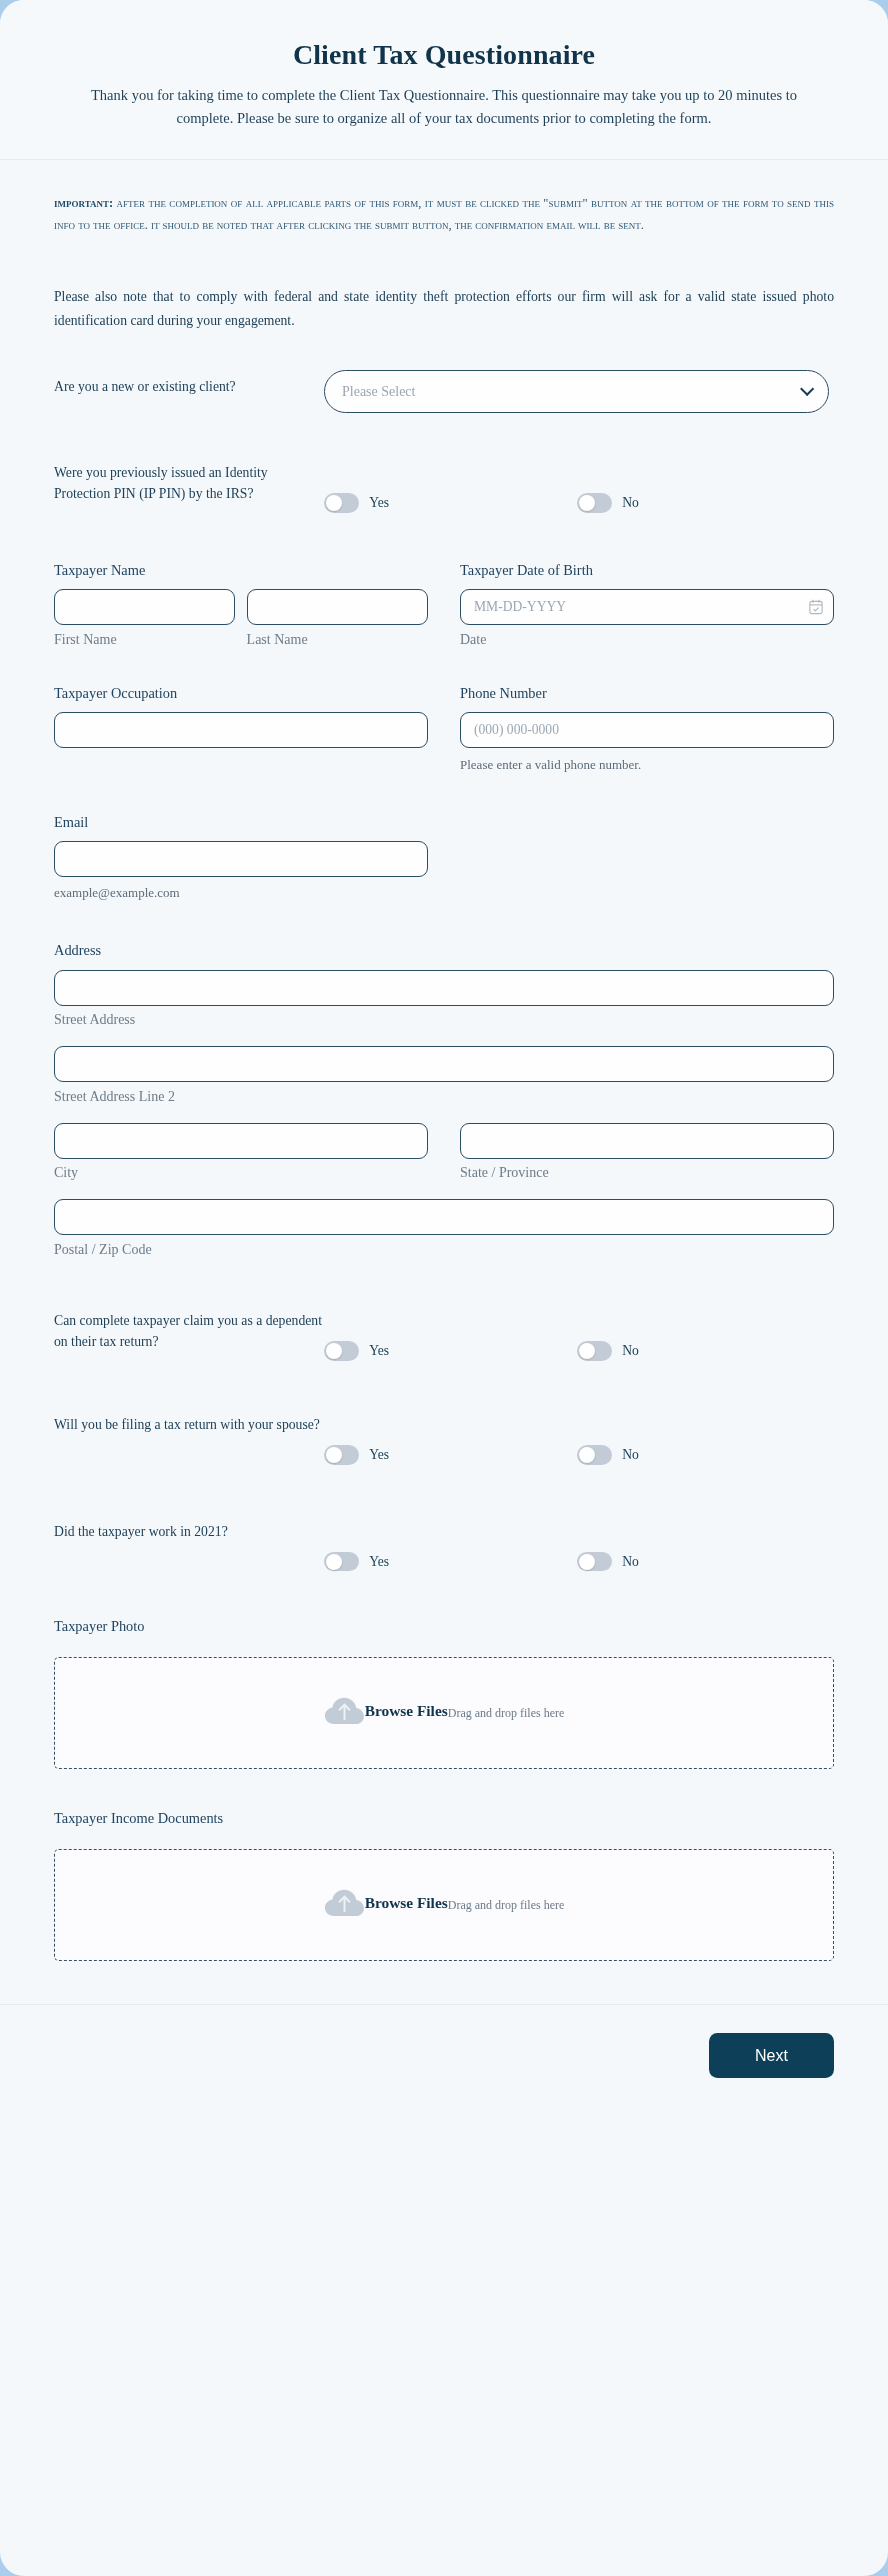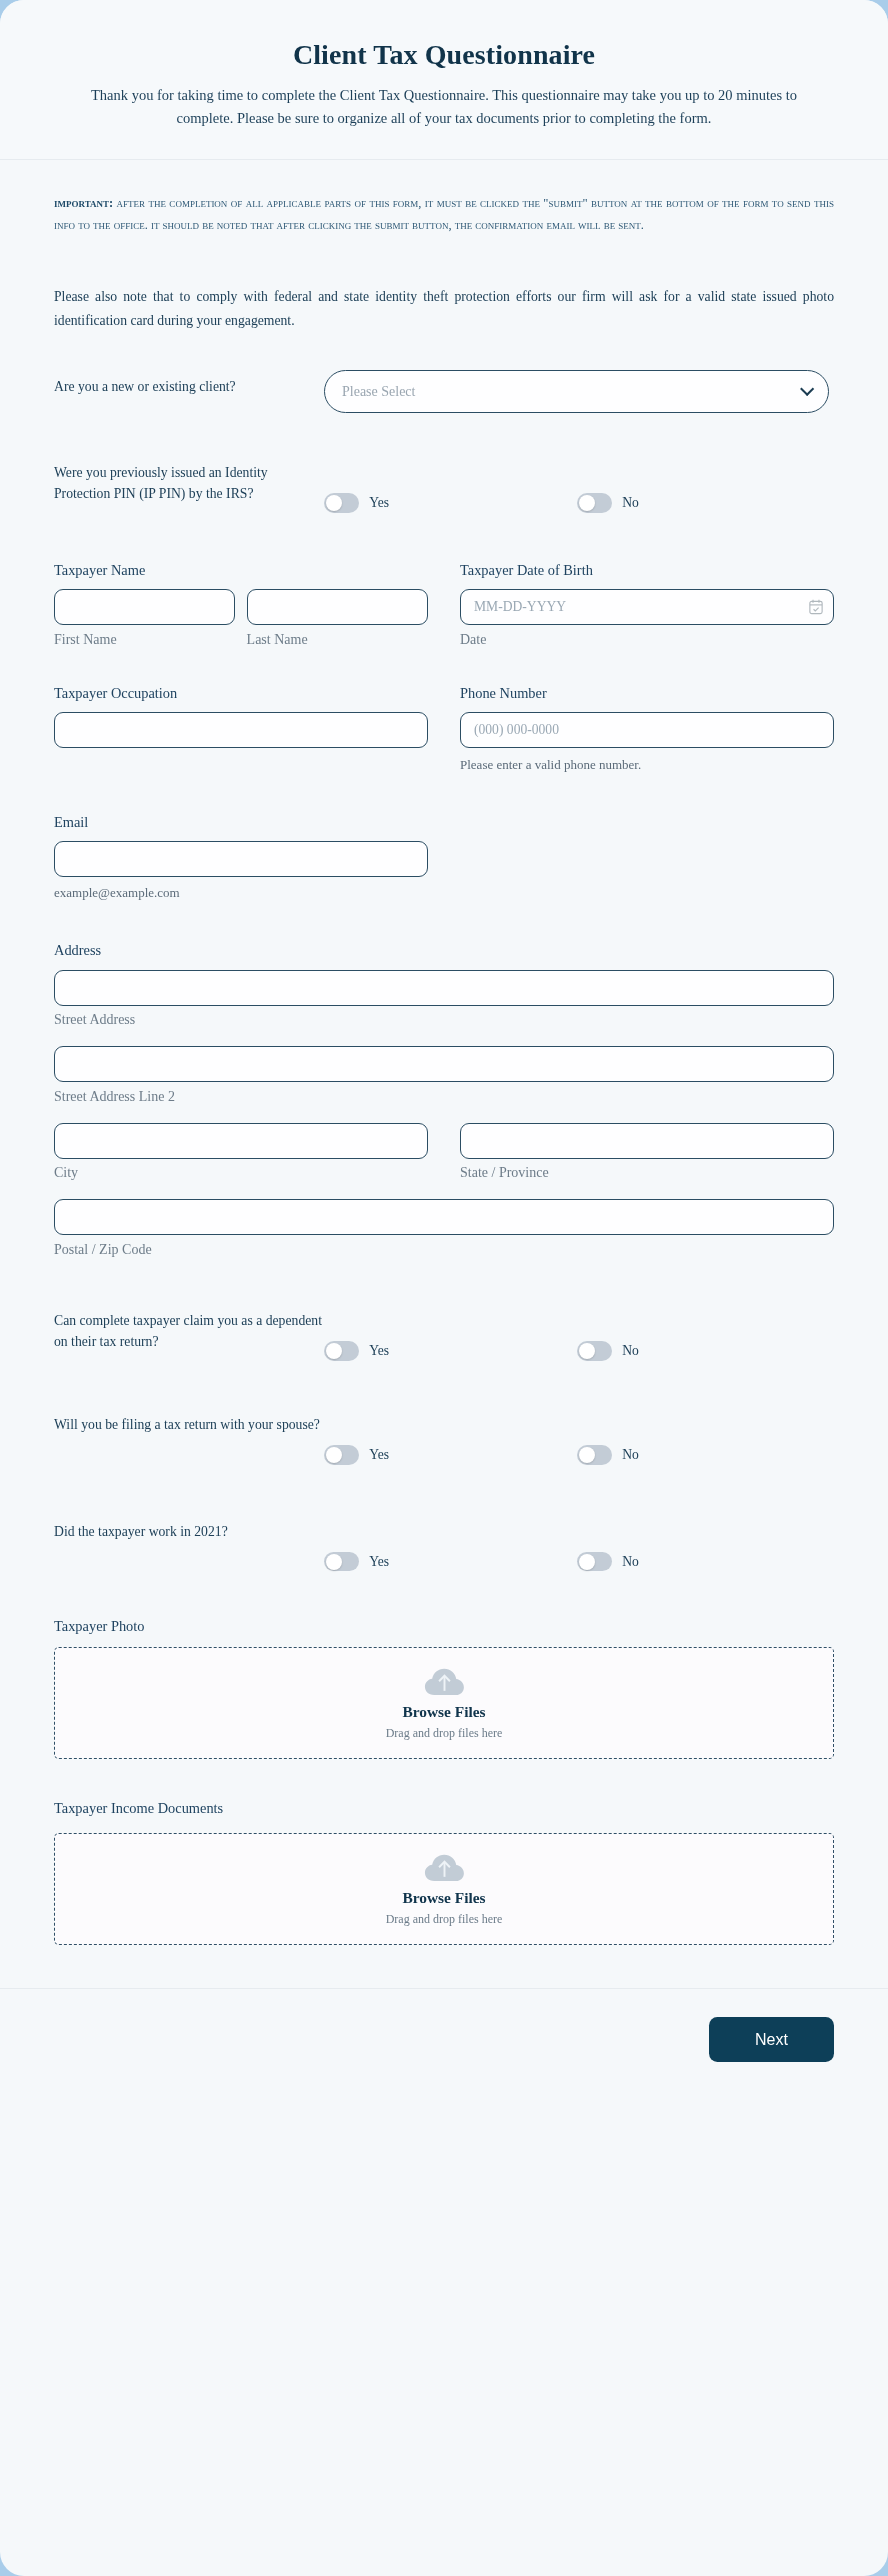--- a/index.html
+++ b/index.html
@@ -196,27 +196,27 @@
     right: 11.2px; top: 50%;
     margin-top: -8.4px;
     width: 14px; height: 16px;
     opacity: .45;
     pointer-events: none;
   }
 
   
   .upload-block { margin-top: 41px; }
   .dropzone {
-    margin-top: 12px;
+    margin-top: 22px;
     border: 1.5px dashed #2f4f66;
     border-radius: 4.7px;
     background: #fcfbfd;
     height: 112px;
     display: flex;
-    flex-direction: column;
+    flex-direction: row;
     align-items: center;
     justify-content: center;
     cursor: pointer;
   }
   .cloud-icon { width: 41px; height: 32px; margin-bottom: 5.6px; }
   .browse-files {
     font-size: 15.4px;
     font-weight: 700;
     color: #10344c;
     margin-bottom: 4.7px;

